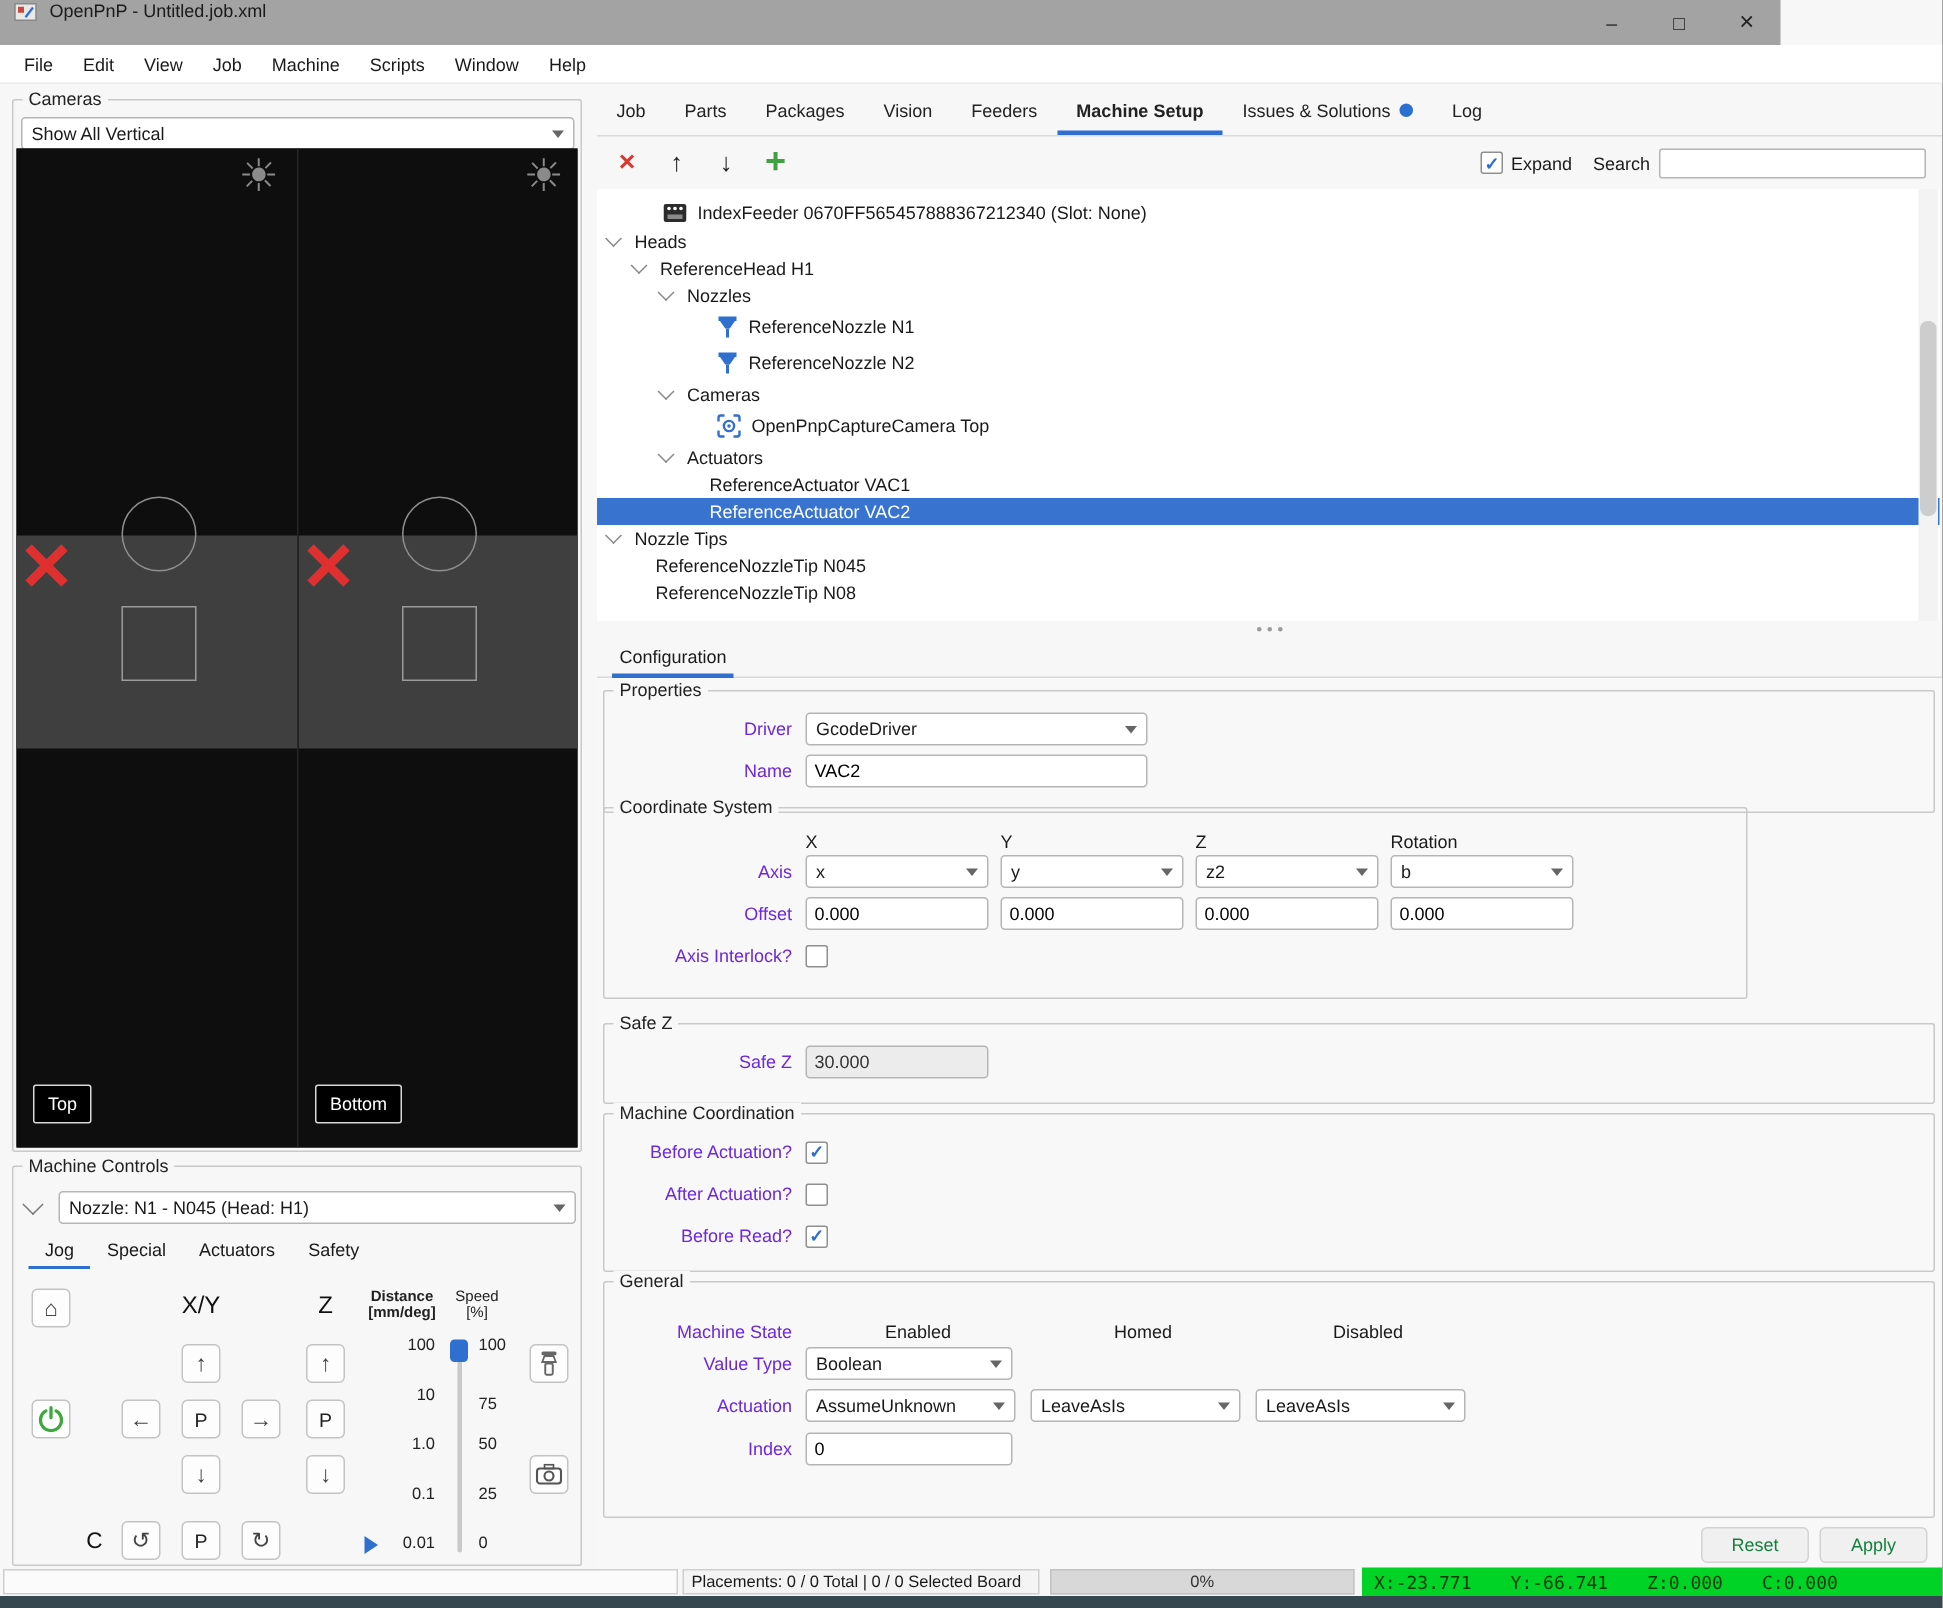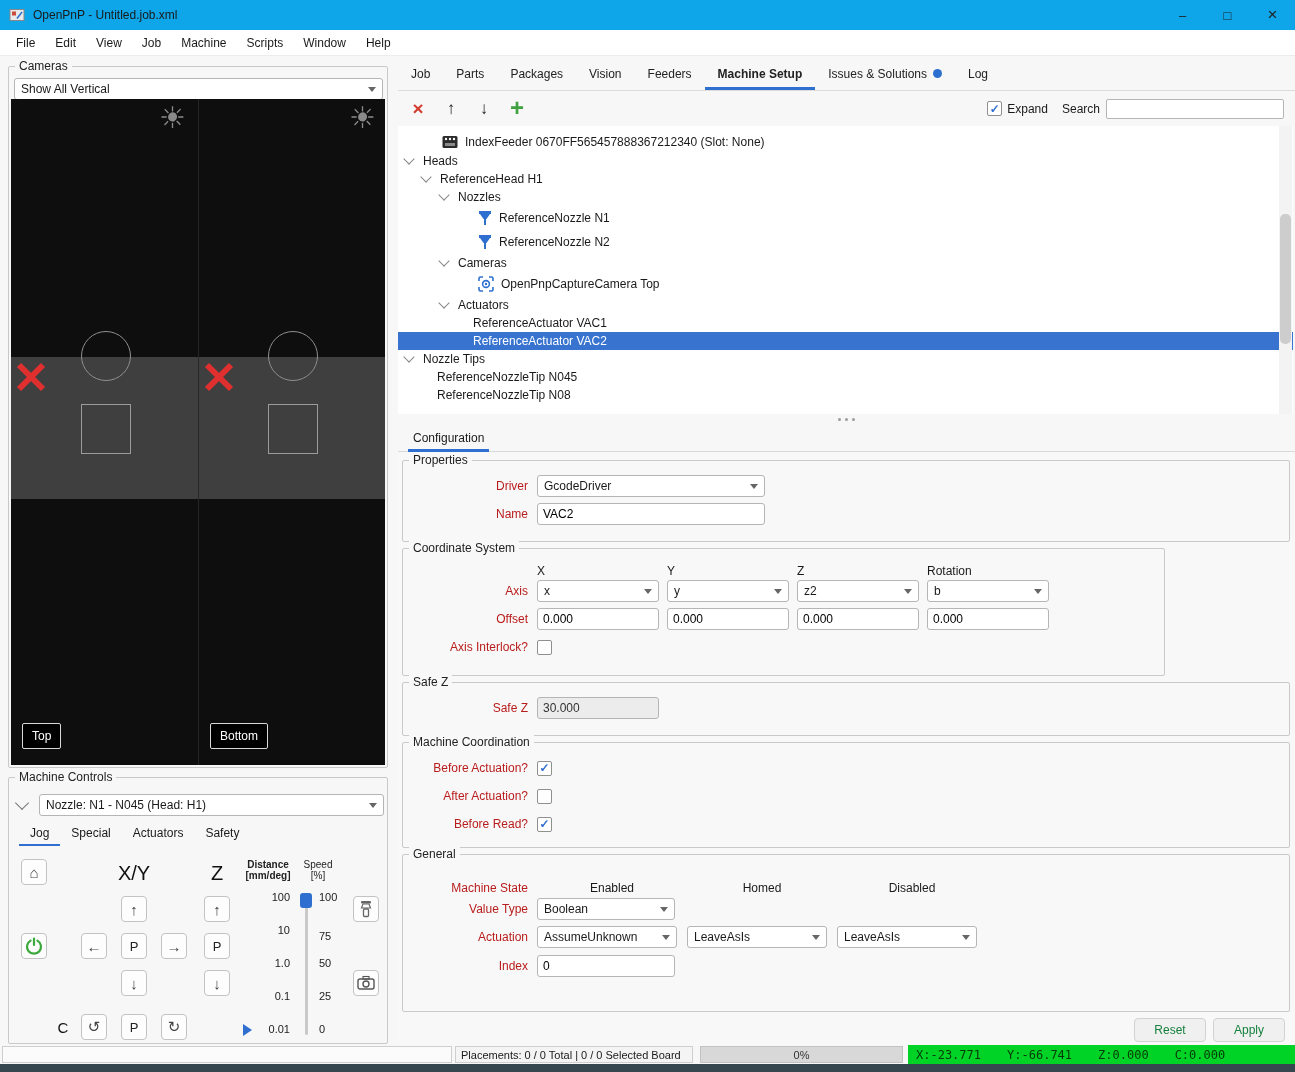--- a/index.html
+++ b/index.html
@@ -3,21 +3,21 @@
 <meta charset="utf-8">
 <style>
   * { box-sizing: border-box; }
   html,body { margin:0; padding:0; background:#666; }
   .app {
     position:relative; width:1295px; height:1072px; background:#f7f7f7;
     font-family:"Liberation Sans", sans-serif; font-size:12px; color:#1a1a1a;
     overflow:hidden;
   }
   
-  .titlebar { position:absolute; left:0; top:0; width:1295px; height:30px; background:#0ea5e9; display:flex; align-items:center; }
+  .titlebar { position:absolute; left:0; top:0; width:1187px; height:30px; background:#a3a3a3; display:flex; }
   .titlebar .appicon { margin-left:9px; width:16px; height:16px; }
   .titlebar .title { margin-left:8px; }
   .winbtns { margin-left:auto; display:flex; height:30px; }
   .winbtn { width:45px; height:30px; display:flex; align-items:center; justify-content:center; font-size:13px; color:#222; cursor:default; }
   .winbtn.close { font-size:17px; }
   
   .menubar { position:absolute; left:0; top:30px; width:1295px; height:26px; background:#fff; border-bottom:1px solid #ececec; display:flex; align-items:center; padding-left:6px; }
   .menuitem { padding:0 10px; line-height:26px; }
   
   .grp { position:absolute; border:1px solid #c9c9c9; border-radius:2px; }
@@ -36,21 +36,21 @@
   .sun { position:absolute; left:148px; top:2px; font-size:30px; color:#8a8a8a; line-height:34px; }
   .cambadge { position:absolute; left:11px; top:624px; background:#000; color:#fff; border:1px solid #d8d8d8; border-radius:2px; padding:5px 9px; }
   
   .mc-chev { position:absolute; left:8px; top:20px; width:10px; height:10px; border-right:1.6px solid #777; border-bottom:1.6px solid #777; transform:rotate(45deg); }
   .mc-combo { position:absolute; left:30px; top:16px; width:345px; }
   .mc-tabs { position:absolute; left:10px; top:44px; display:flex; }
   .mc-tab { padding:0 11px; line-height:22px; border-bottom:2px solid transparent; }
   .mc-tab.active { border-bottom-color:#2f6fd0; }
   .btn26 { position:absolute; width:26px; height:26px; border:1px solid #c3c3c3; border-radius:4px; background:#fdfdfd; display:flex; align-items:center; justify-content:center; font-size:15px; color:#444; }
   .btn26.p { font-size:13px; color:#222; }
-  .jog-big { position:absolute; font-size:20px; color:#111; text-align:center; }
+  .jog-big { position:absolute; font-size:16px; color:#111; text-align:center; }
   .slider-caption { position:absolute; font-size:10px; color:#222; text-align:center; line-height:11px; }
   .tick-d { position:absolute; left:245px; width:36px; text-align:right; font-size:11px; color:#222; }
   .tick-s { position:absolute; left:310px; width:28px; text-align:left; font-size:11px; color:#222; }
   .speed-track { position:absolute; left:296px; top:121px; width:3px; height:136px; background:#c9c9c9; border-radius:2px; }
   .speed-handle { position:absolute; left:291px; top:115px; width:12px; height:15px; background:#2f6fd0; border-radius:3px; }
   .dist-handle { position:absolute; left:234px; top:246px; width:0; height:0; border-top:6px solid transparent; border-bottom:6px solid transparent; border-left:9px solid #2f6fd0; }
   
   .main-tabs { position:absolute; left:398px; top:60px; width:897px; height:31px; display:flex; border-bottom:1px solid #dcdcdc; }
   .mtab { display:flex; align-items:center; padding:0 13px; border-bottom:3px solid transparent; color:#222; }
   .mtab.active { border-bottom-color:#2f6fd0; font-weight:bold; }
@@ -80,21 +80,21 @@
   .split-dots { position:absolute; left:398px; top:415px; width:897px; height:8px; display:flex; align-items:center; justify-content:center; gap:4px; }
   .split-dots i { width:3px; height:3px; background:#9b9b9b; border-radius:50%; }
   
   .cfg-tabbar { position:absolute; left:398px; top:424px; width:897px; height:28px; border-bottom:1px solid #d9d9d9; }
   .cfg-tab { position:absolute; left:10px; top:3px; padding:0 5px; line-height:22px; border-bottom:3px solid #2f6fd0; }
   .config { position:absolute; left:398px; top:452px; width:897px; height:594px; background:#f8f8f8; }
   .config .grp-title { background:#f8f8f8; }
   .grp-inner { position:absolute; left:8px; right:8px; top:14px; }
   .frow { display:flex; align-items:center; height:22px; margin-bottom:6px; }
   .frow.hdr { height:15px; margin-bottom:2px; }
-  .lblcol { width:126px; text-align:right; padding-right:9px; flex:none; color:#b91c1c; }
+  .lblcol { width:126px; text-align:right; padding-right:9px; flex:none; color:#6d28d9; }
   .col130 { width:130px; flex:none; }
   .col150 { width:150px; flex:none; text-align:center; }
   .tfield { height:22px; border:1px solid #b5b5b5; border-radius:3px; background:#fff; font:12px "Liberation Sans",sans-serif; padding:0 5px; }
   .tfield:disabled, .tfield.dis { background:#ececec; color:#333; }
   .w122 { width:122px; } .w138 { width:138px; } .w140 { width:140px; } .w228 { width:228px; }
   .cfgbtn { position:absolute; width:72px; height:24px; border:1px solid #d2d2d2; border-radius:4px; background:#f0f0f0; color:#15803d; display:flex; align-items:center; justify-content:center; }
   .grip { position:absolute; left:392px; top:540px; color:#9a9a9a; font-size:15px; line-height:10px; }
   
   .statusbar { position:absolute; left:0; top:1046px; width:1294px; height:18px; }
   .sunken { position:absolute; border:1px solid #cfcfcf; background:#fbfbfb; height:17px; }
@@ -411,21 +411,21 @@
             <span class="caret"></span>
           </div>
         </div>
         <div class="frow">
           <span class="lblcol">Name</span>
           <input class="tfield w228" value="VAC2" style="">
         </div>
       </div>
     </div>
 
-    <div class="grp" style="left:4px; top:96px; width:763px; height:128px;">
+    <div class="grp" style="left:4px; top:86px; width:763px; height:128px;">
       <span class="grp-title">Coordinate System</span>
       <div class="grp-inner">
         <div class="frow hdr">
           <span class="lblcol"></span>
           <span class="col130">X</span>
           <span class="col130">Y</span>
           <span class="col130">Z</span>
           <span class="col130">Rotation</span>
         </div>
         <div class="frow">

